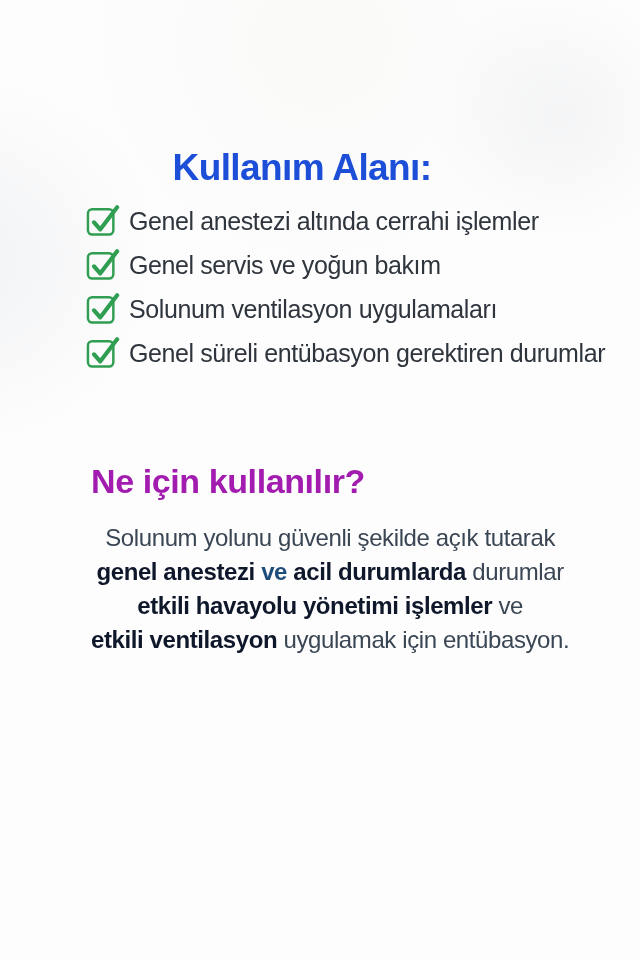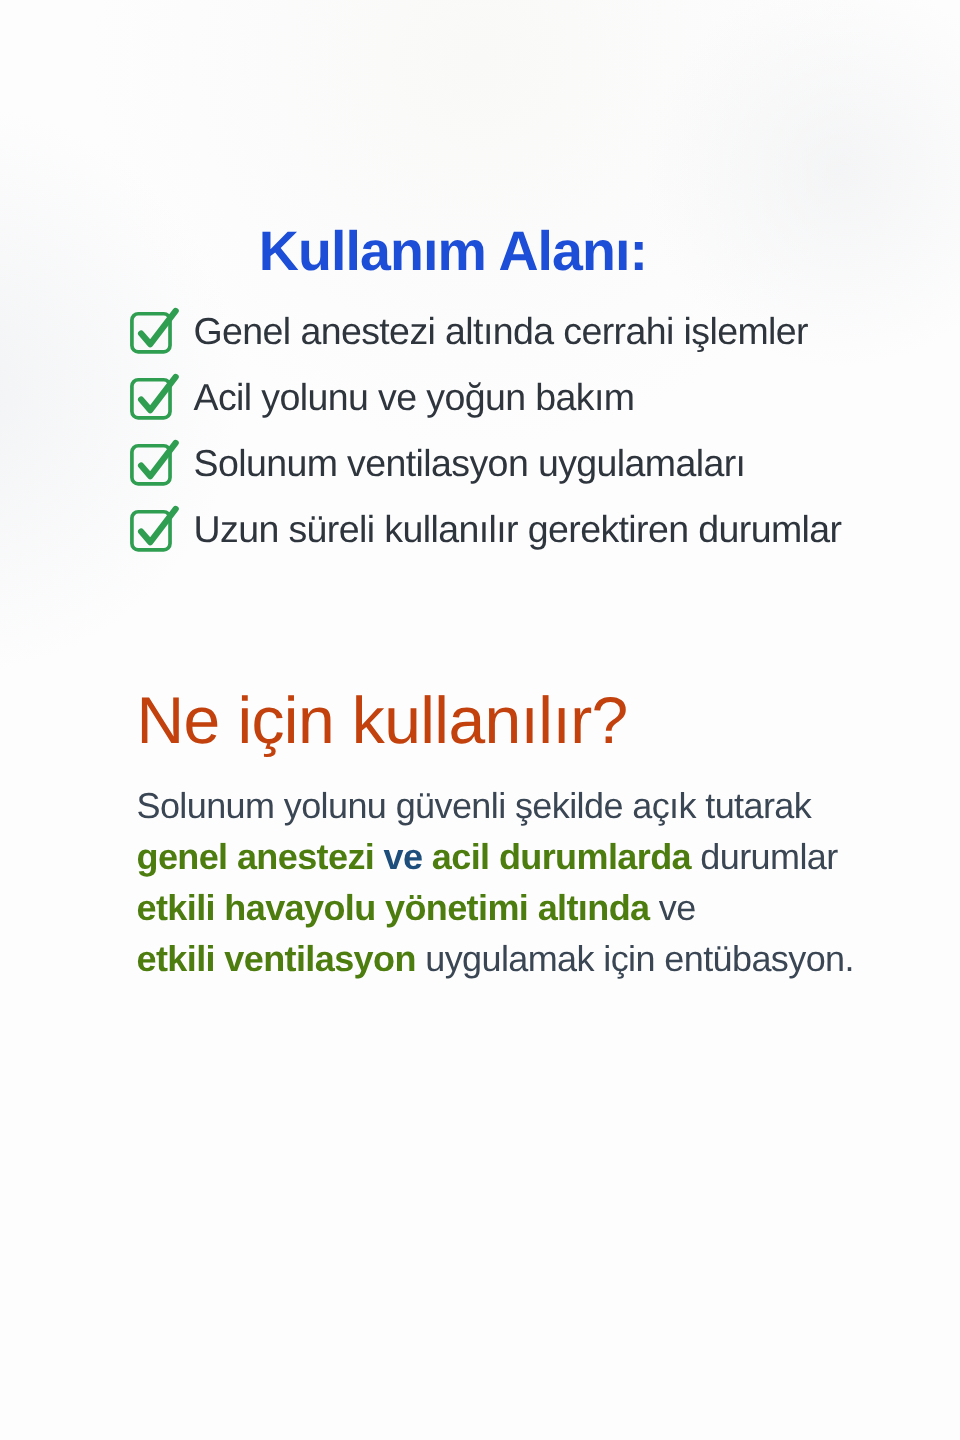--- a/index.html
+++ b/index.html
@@ -53,38 +53,38 @@
     font-size: 25px;
     letter-spacing: -0.4px;
     color: #2f353d;
     white-space: nowrap;
   }
 
   .purpose-title {
     position: absolute;
     left: 91px;
     top: 461px;
-    font-size: 44px;
+    font-size: 34px;
     line-height: 40px;
-    font-weight: 400;
+    font-weight: 700;
     letter-spacing: -0.4px;
-    color: #c2410c;
+    color: #a21caf;
   }
 
   .purpose-paragraph {
     position: absolute;
     left: 91px;
     top: 521px;
     font-size: 24px;
     line-height: 34px;
     letter-spacing: -0.4px;
     color: #3a4653;
   }
-  .para-line { white-space: nowrap; }
-  .hl-blue { color: #4d7c0f; font-weight: 700; margin-top: 48px; }
+  .para-line { white-space: nowrap; text-align: center; }
+  .hl-blue { color: #0f172a; font-weight: 700; margin-top: 48px; }
   .hl-navy { color: #1e4e7c; font-weight: 700; }
 </style>
 </head>
 <body>
 
 <div class="page-title">Kullanım Alanı:</div>
 
 <div class="checklist">
 
   <div class="check-row">
@@ -93,44 +93,44 @@
       <path d="M8.5 19.5 L15 27 L33 3.5" fill="none" stroke="#2f9e51" stroke-width="4.4" stroke-linecap="round" stroke-linejoin="round"></path>
     </svg>
     <span class="check-label">Genel anestezi altında cerrahi işlemler</span>
   </div>
 
   <div class="check-row">
     <svg class="check-icon" viewBox="0 0 36 34">
       <rect x="2" y="5.5" width="27" height="27" rx="4.5" fill="none" stroke="#2f9e51" stroke-width="2.6"></rect>
       <path d="M8.5 19.5 L15 27 L33 3.5" fill="none" stroke="#2f9e51" stroke-width="4.4" stroke-linecap="round" stroke-linejoin="round"></path>
     </svg>
-    <span class="check-label">Acil yolunu ve yoğun bakım</span>
+    <span class="check-label">Genel servis ve yoğun bakım</span>
   </div>
 
   <div class="check-row">
     <svg class="check-icon" viewBox="0 0 36 34">
       <rect x="2" y="5.5" width="27" height="27" rx="4.5" fill="none" stroke="#2f9e51" stroke-width="2.6"></rect>
       <path d="M8.5 19.5 L15 27 L33 3.5" fill="none" stroke="#2f9e51" stroke-width="4.4" stroke-linecap="round" stroke-linejoin="round"></path>
     </svg>
     <span class="check-label">Solunum ventilasyon uygulamaları</span>
   </div>
 
   <div class="check-row">
     <svg class="check-icon" viewBox="0 0 36 34">
       <rect x="2" y="5.5" width="27" height="27" rx="4.5" fill="none" stroke="#2f9e51" stroke-width="2.6"></rect>
       <path d="M8.5 19.5 L15 27 L33 3.5" fill="none" stroke="#2f9e51" stroke-width="4.4" stroke-linecap="round" stroke-linejoin="round"></path>
     </svg>
-    <span class="check-label">Uzun süreli kullanılır gerektiren durumlar</span>
+    <span class="check-label">Genel süreli entübasyon gerektiren durumlar</span>
   </div>
 
 </div>
 
 <div class="purpose-title">Ne için kullanılır?</div>
 
 <div class="purpose-paragraph">
   <div class="para-line"><span>Solunum yolunu güvenli şekilde açık tutarak</span></div>
 
   <div class="para-line"><span class="hl-blue">genel anestezi</span><span class="hl-navy"> ve </span><span class="hl-blue">acil durumlarda</span><span> durumlar</span></div>
 
-  <div class="para-line"><span class="hl-blue">etkili havayolu yönetimi altında</span><span> ve</span></div>
+  <div class="para-line"><span class="hl-blue">etkili havayolu yönetimi işlemler</span><span> ve</span></div>
 
   <div class="para-line"><span class="hl-blue">etkili ventilasyon</span><span> uygulamak için entübasyon.</span></div>
 </div>
 
 </body></html>

